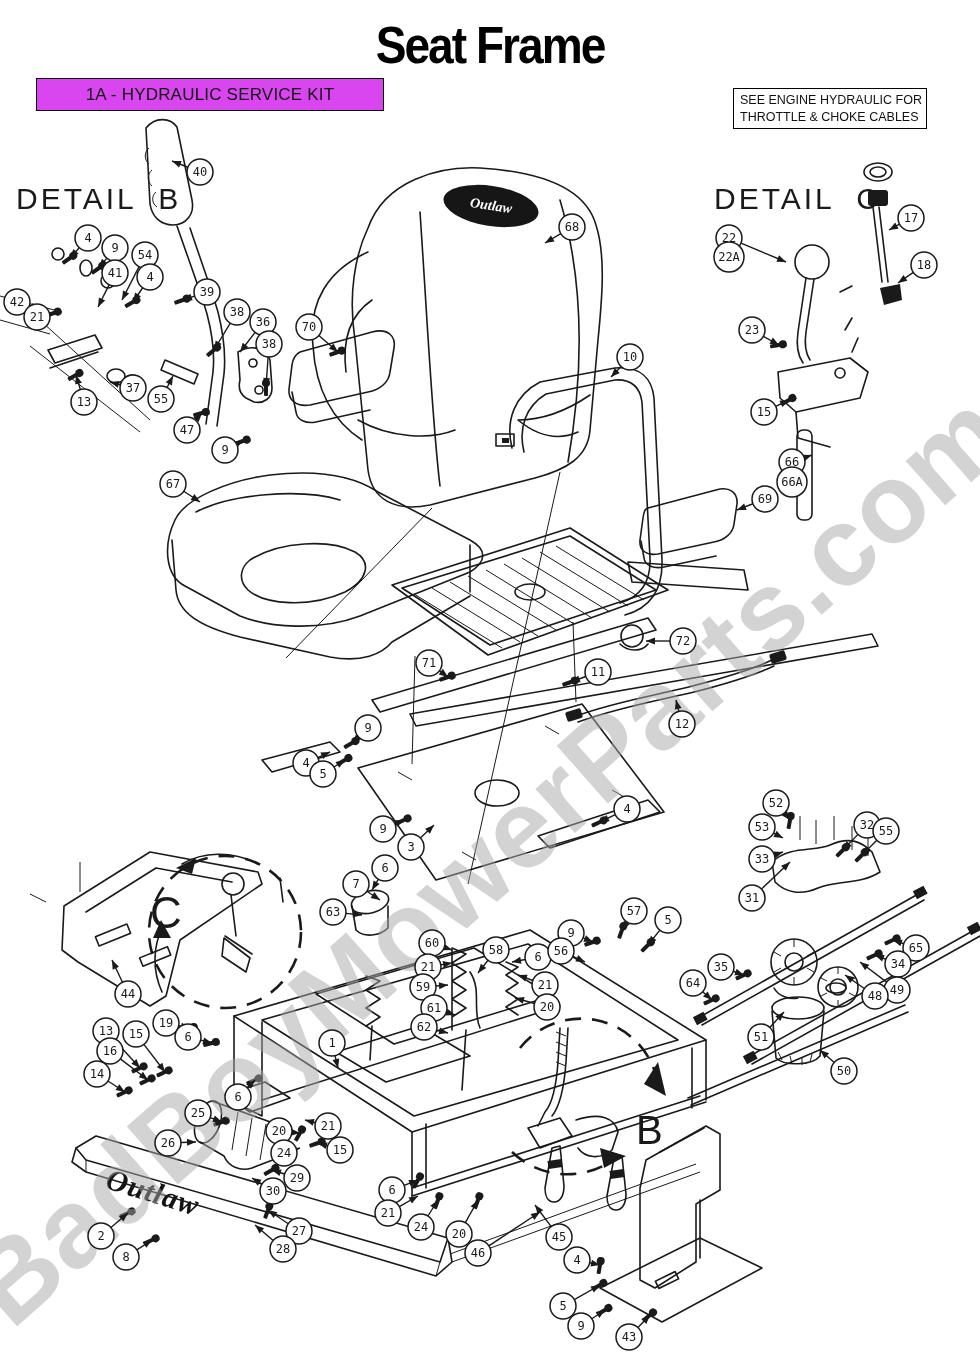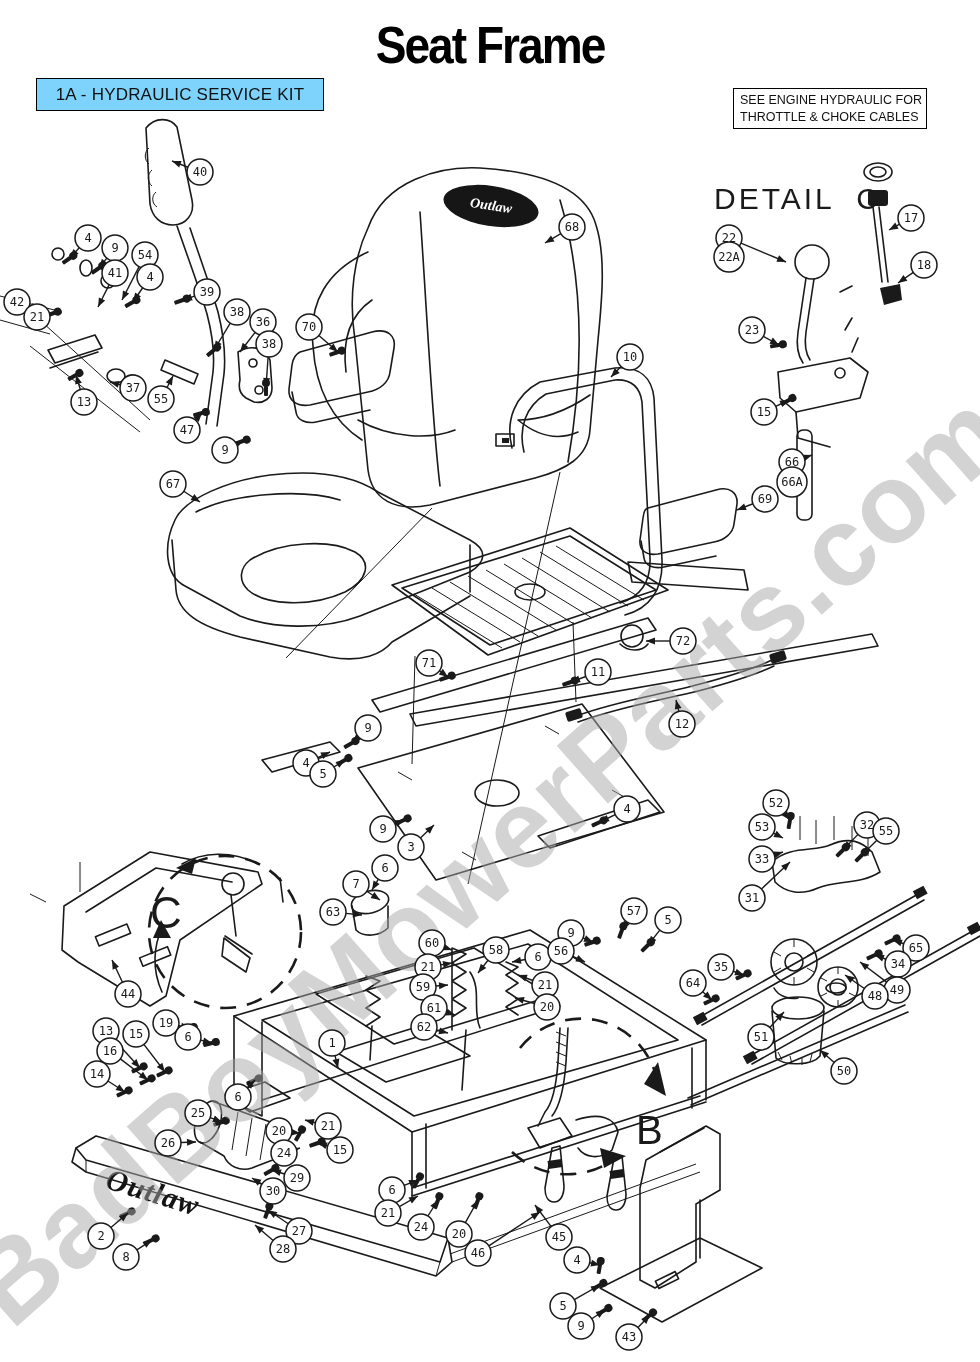--- a/index.html
+++ b/index.html
@@ -1,23 +1,23 @@
 <!DOCTYPE html>
 <html><head>
 <meta charset="utf-8">
 <style>
   html,body{margin:0;padding:0;background:#ffffff;}
   .canvas{position:relative;width:980px;height:1362px;background:#fff;overflow:hidden;
           font-family:"Liberation Sans",sans-serif;color:#111;}
   .page-title{position:absolute;left:350px;top:14px;width:280px;text-align:center;
               font-size:47px;font-weight:800;letter-spacing:-2px;color:#000;
               transform:scale(.98,1.12);transform-origin:center top;white-space:nowrap;}
-  .kit-box{position:absolute;left:36px;top:78px;width:288px;height:33px;border:1.5px solid #000;
+  .kit-box{position:absolute;left:36px;top:78px;width:348px;height:33px;border:1.5px solid #000;
            box-sizing:border-box;display:flex;align-items:center;justify-content:center;
-           font-size:17px;letter-spacing:.2px;background:#7dd3fc;white-space:nowrap;}
+           font-size:17px;letter-spacing:.2px;background:#d946ef;white-space:nowrap;}
   .engine-box{position:absolute;left:733px;top:88px;width:194px;height:41px;border:1px solid #000;
            box-sizing:border-box;display:flex;flex-direction:column;align-items:flex-start;
            justify-content:center;padding:2px 6px;font-size:12.5px;line-height:1.3;background:#fff;white-space:nowrap;}
   .detail-label{position:absolute;font-size:30px;letter-spacing:3px;color:#1a1a1a;white-space:pre;}
   .detail-b{left:16px;top:182px;}
   .detail-c{left:714px;top:182px;}
   .diagram-letter{position:absolute;font-size:44px;color:#1a1a1a;font-family:"Liberation Sans",sans-serif;}
   .letter-c{left:150px;top:888px;}
   .letter-b{left:636px;top:1108px;font-size:40px;}
   .watermark{position:absolute;left:-14px;top:1238px;font-size:112px;font-weight:800;
@@ -46,20 +46,21 @@
 
   <div class="page-title">Seat Frame</div>
 
   <div class="kit-box">1A - HYDRAULIC SERVICE KIT</div>
 
   <div class="engine-box">
     <span>SEE ENGINE HYDRAULIC FOR</span>
     <span>THROTTLE &amp; CHOKE CABLES</span>
   </div>
 
+  <div class="detail-label detail-b">DETAIL  B</div>
   <div class="detail-label detail-c">DETAIL  C</div>
 
   <div class="diagram-letter letter-c">C</div>
   <div class="diagram-letter letter-b">B</div>
 
   <div class="seat-logo-oval">Outlaw</div>
   <div class="rail-logo">Outlaw</div>
 
   <svg class="layer" id="line-art" width="980" height="1362" viewBox="0 0 980 1362">
     <defs>

